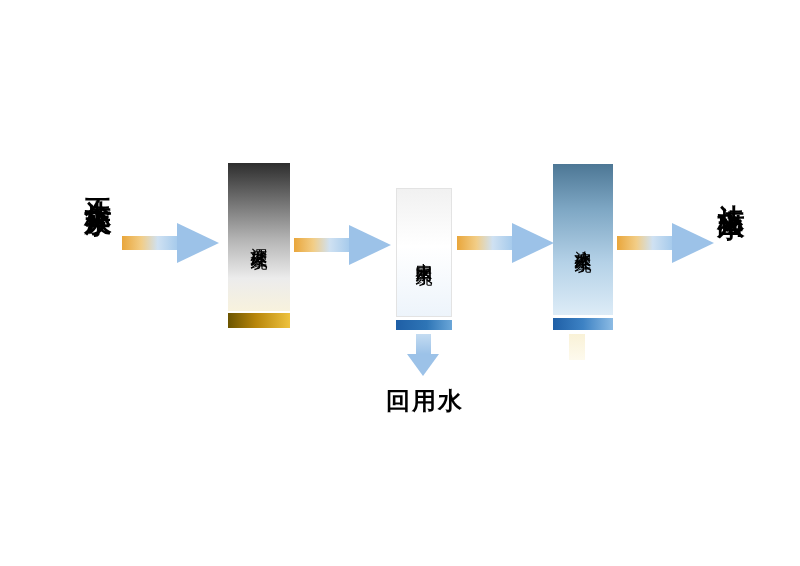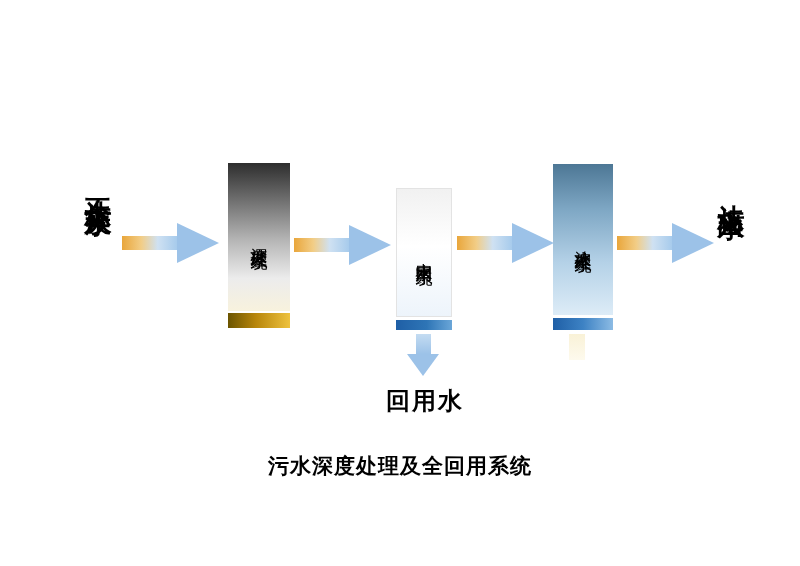--- a/index.html
+++ b/index.html
@@ -187,15 +187,14 @@
 
   <div class="v-label side-label" style="left:713px; top:183px;">达标出水</div>
 
   <div class="d-arrow" style="left:407px; top:334px;">
     <div class="tail"></div>
     <div class="head"></div>
   </div>
 
   <div class="reuse-label" style="left:386px; top:385px;">回用水</div>
 
-  <div class="caption" style="top:452px;">污水深度处理及全回用系统</div>
 
 </div>
 
 </body></html>

